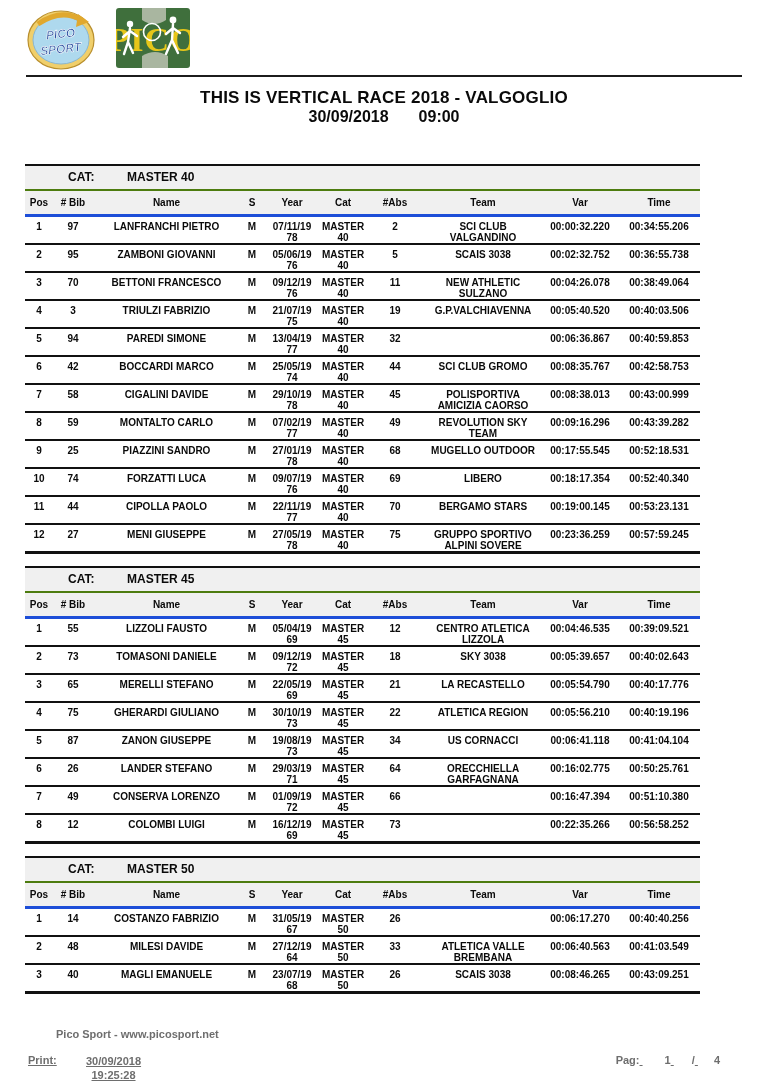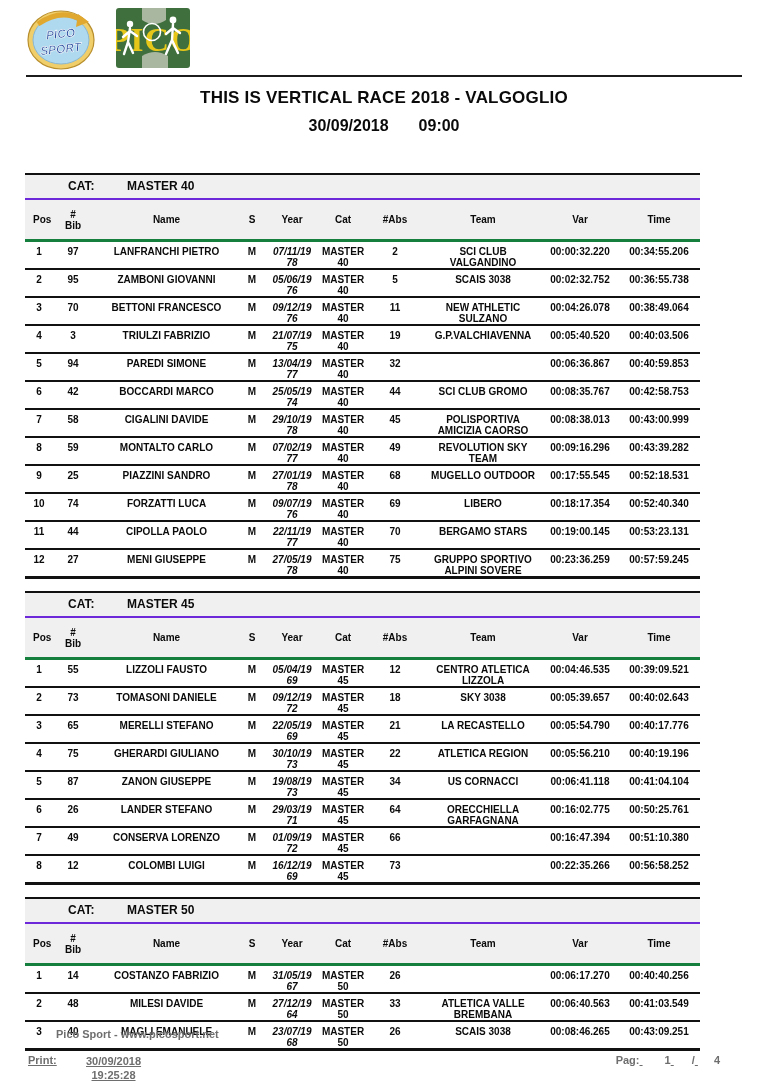--- a/index.html
+++ b/index.html
@@ -3,39 +3,39 @@
 <meta charset="utf-8">
 <style>
   html,body{margin:0;padding:0;background:#ffffff;}
   body{width:768px;height:1087px;font-family:"Liberation Sans","DejaVu Sans",sans-serif;color:#0a0a0a;position:relative;overflow:hidden;}
 
   
   .logo-row{padding:8px 0 0 26px;height:62px;display:flex;align-items:flex-start;gap:20px;}
   .top-rule{height:2px;background:#1c1c1c;margin:5px 26px 0 26px;}
 
   h1.title{margin:11px 0 0 0;text-align:center;font-size:17px;font-weight:bold;letter-spacing:.2px;}
-  .date-line{margin-top:9px;text-align:center;font-size:16px;font-weight:bold;}
+  .date-line{text-align:center;font-size:16px;font-weight:bold;}
   .date-line .gap{display:inline-block;width:30px;}
 
   
   #tables-root{margin-top:38px;}
   table.results{border-collapse:collapse;table-layout:fixed;width:675px;margin:0 0 12px 25px;font-size:10px;font-weight:bold;border-top:2px solid #111;}
   .col-pos{width:28px}.col-bib{width:40px}.col-name{width:147px}.col-s{width:24px}
   .col-year{width:56px}.col-cat{width:46px}.col-abs{width:58px}.col-team{width:118px}
   .col-var{width:76px}.col-time{width:82px}
 
-  tr.cat-row td{background:#f0f0f0;border-bottom:2px solid #6d28d9;height:23px;padding:0;position:relative;}
+  tr.cat-row td{background:#f0f0f0;border-bottom:2px solid #4d7c0f;height:23px;padding:0;position:relative;}
   tr.cat-row .cat-label{position:absolute;left:43px;top:0;line-height:23px;font-size:12px;}
   tr.cat-row .cat-value{position:absolute;left:102px;top:0;line-height:23px;font-size:12px;}
 
-  tr.head-row th{background:#f0f0f0;border-bottom:3px solid #15803d;height:23px;padding:8px;font-size:10px;text-align:center;vertical-align:middle;}
+  tr.head-row th{background:#f0f0f0;border-bottom:3px solid #1d4ed8;height:23px;padding:0;font-size:10px;text-align:center;vertical-align:middle;}
 
   tr.data-row td{box-sizing:border-box;height:27px;border-bottom:2px solid #111;padding:4px 1px 0 1px;text-align:center;vertical-align:top;line-height:11px;}
   tr.data-row:last-child td{border-bottom-width:3px;}
-  td.cell-year{white-space:pre-line;font-style:italic;}
+  td.cell-year{white-space:pre-line;}
 
   
   .footer{position:absolute;left:0;right:0;top:1028px;color:#6e6e6e;font-size:11px;font-weight:bold;}
   .site-line{margin-left:28px;padding-left:28px;}
   .print-line{display:flex;margin:14px 28px 0 28px;align-items:flex-start;text-decoration:underline;}
   .print-label{width:58px;}
   .print-datetime{display:inline-block;text-align:center;line-height:14px;}
   .pag-block{margin-left:auto;padding-right:20px;}
   .pag-block span{display:inline-block;text-align:center;}
   .pag-num{margin-left:22px;}

